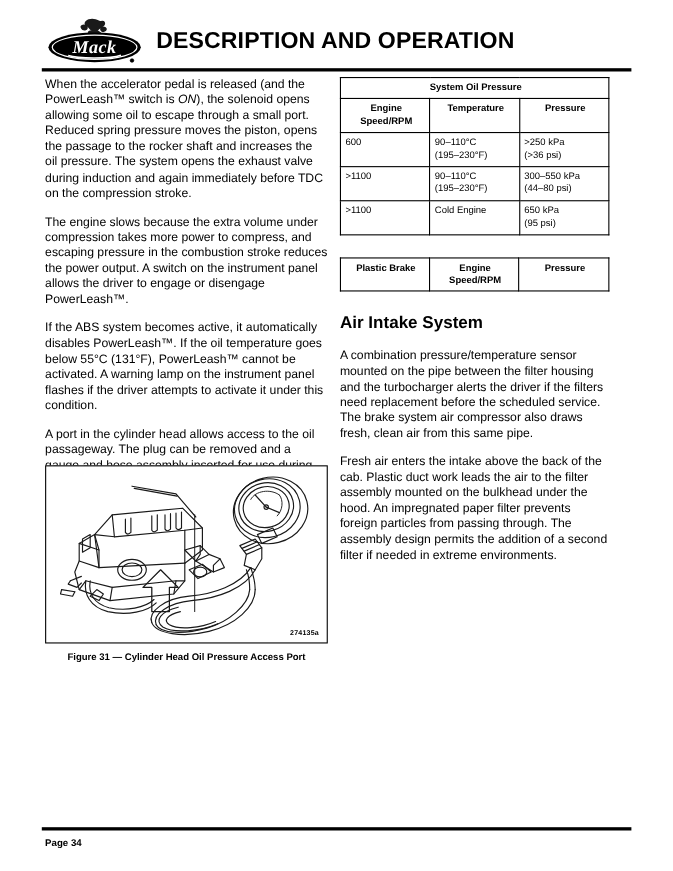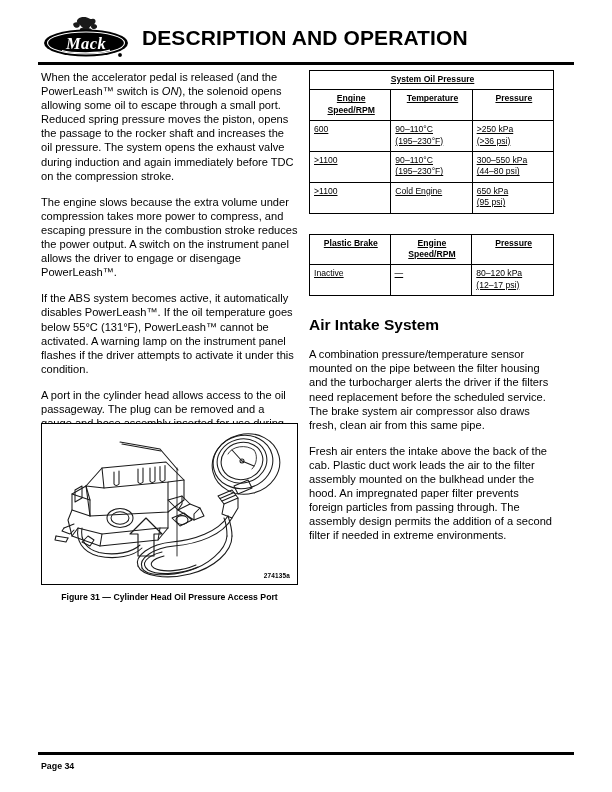--- a/index.html
+++ b/index.html
@@ -85,21 +85,20 @@
     width: 245px;
     margin-bottom: 20px;
     table-layout: fixed;
   }
   table.spec-table td {
     border: 1px solid #000;
     font-size: 8.6px;
     line-height: 11.4px;
     padding: 3px 2px 4px 4px;
     vertical-align: top;
-    text-decoration: underline;
   }
   td.tbl-title {
     text-align: center;
     font-weight: bold;
     font-size: 9px;
     padding: 4px 4px 4px 4px;
   }
   td.tbl-head {
     text-align: center;
     font-weight: bold;
@@ -359,28 +358,20 @@
       <tr>
         <td class="tbl-head c1">Plastic Brake</td>
         <td class="tbl-head c2">
           <span class="cell-sub">Engine</span>
           <span class="cell-sub">Speed/RPM</span>
         </td>
         <td class="tbl-head c3">Pressure</td>
       </tr>
 
 
-      <tr>
-        <td class="tbl-cell c1">Inactive</td>
-        <td class="tbl-cell c2">—</td>
-        <td class="tbl-cell c3">
-          <span class="cell-sub">80–120 kPa</span>
-          <span class="cell-sub">(12–17 psi)</span>
-        </td>
-      </tr>
     </tbody>
   </table>
 
   <h2 class="section-heading">Air Intake System</h2>
 
   <p class="body-text">A combination pressure/temperature sensor mounted on the pipe between the filter housing and the turbocharger alerts the driver if the filters need replacement before the scheduled service. The brake system air compressor also draws fresh, clean air from this same pipe.</p>
 
   <p class="body-text">Fresh air enters the intake above the back of the cab. Plastic duct work leads the air to the filter assembly mounted on the bulkhead under the hood. An impregnated paper filter prevents foreign particles from passing through. The assembly design permits the addition of a second filter if needed in extreme environments.</p>
 </div>
 

